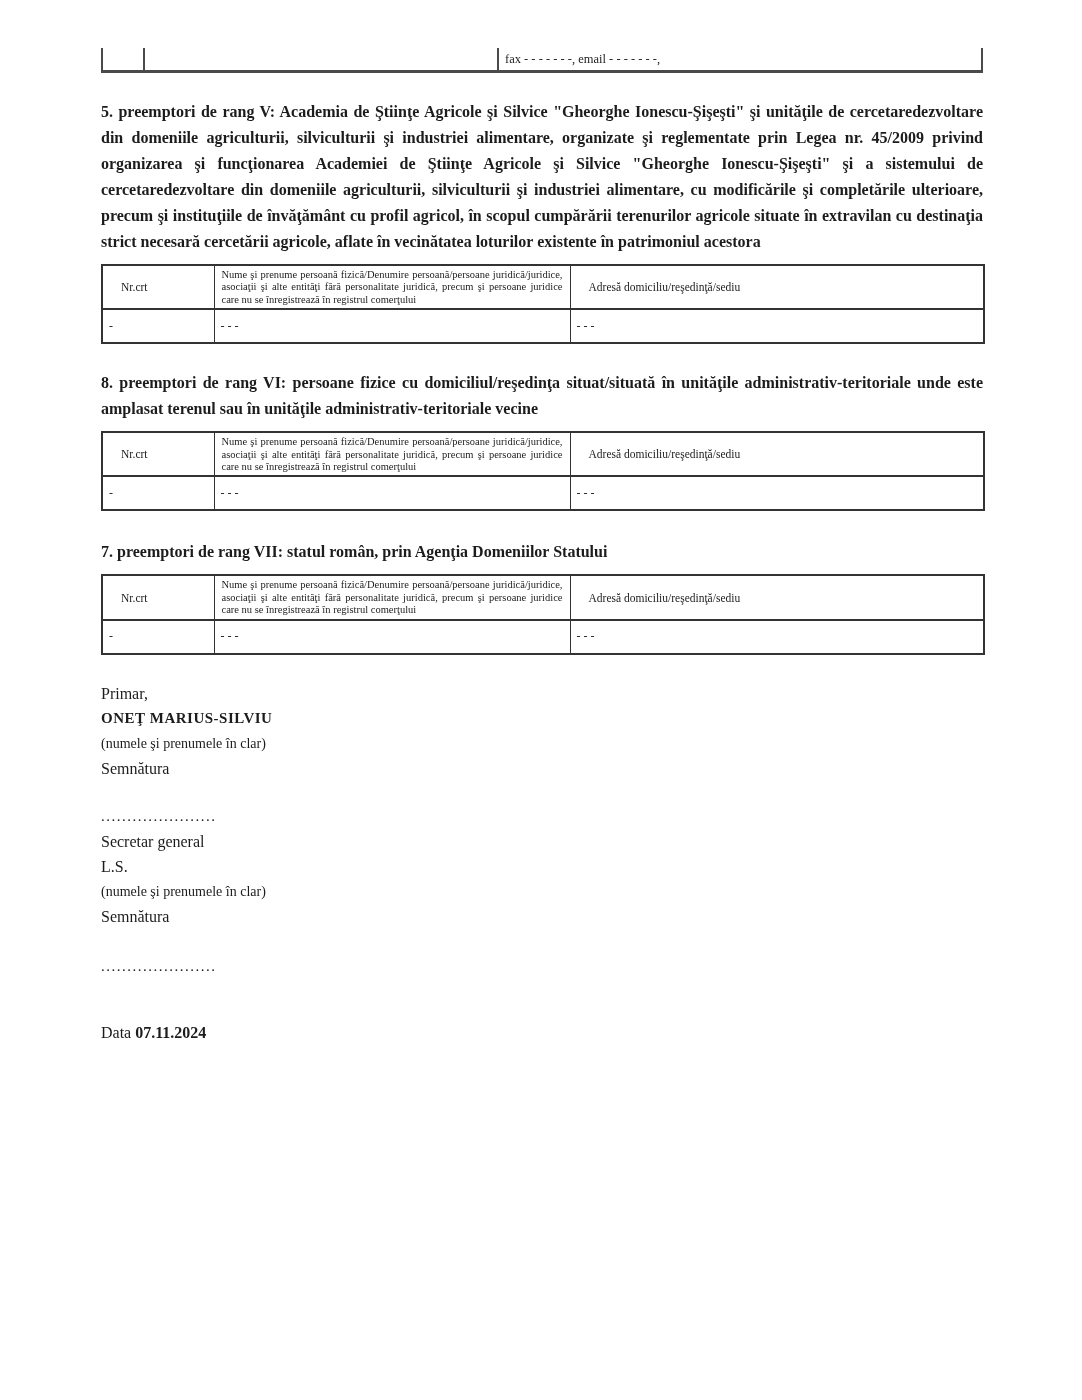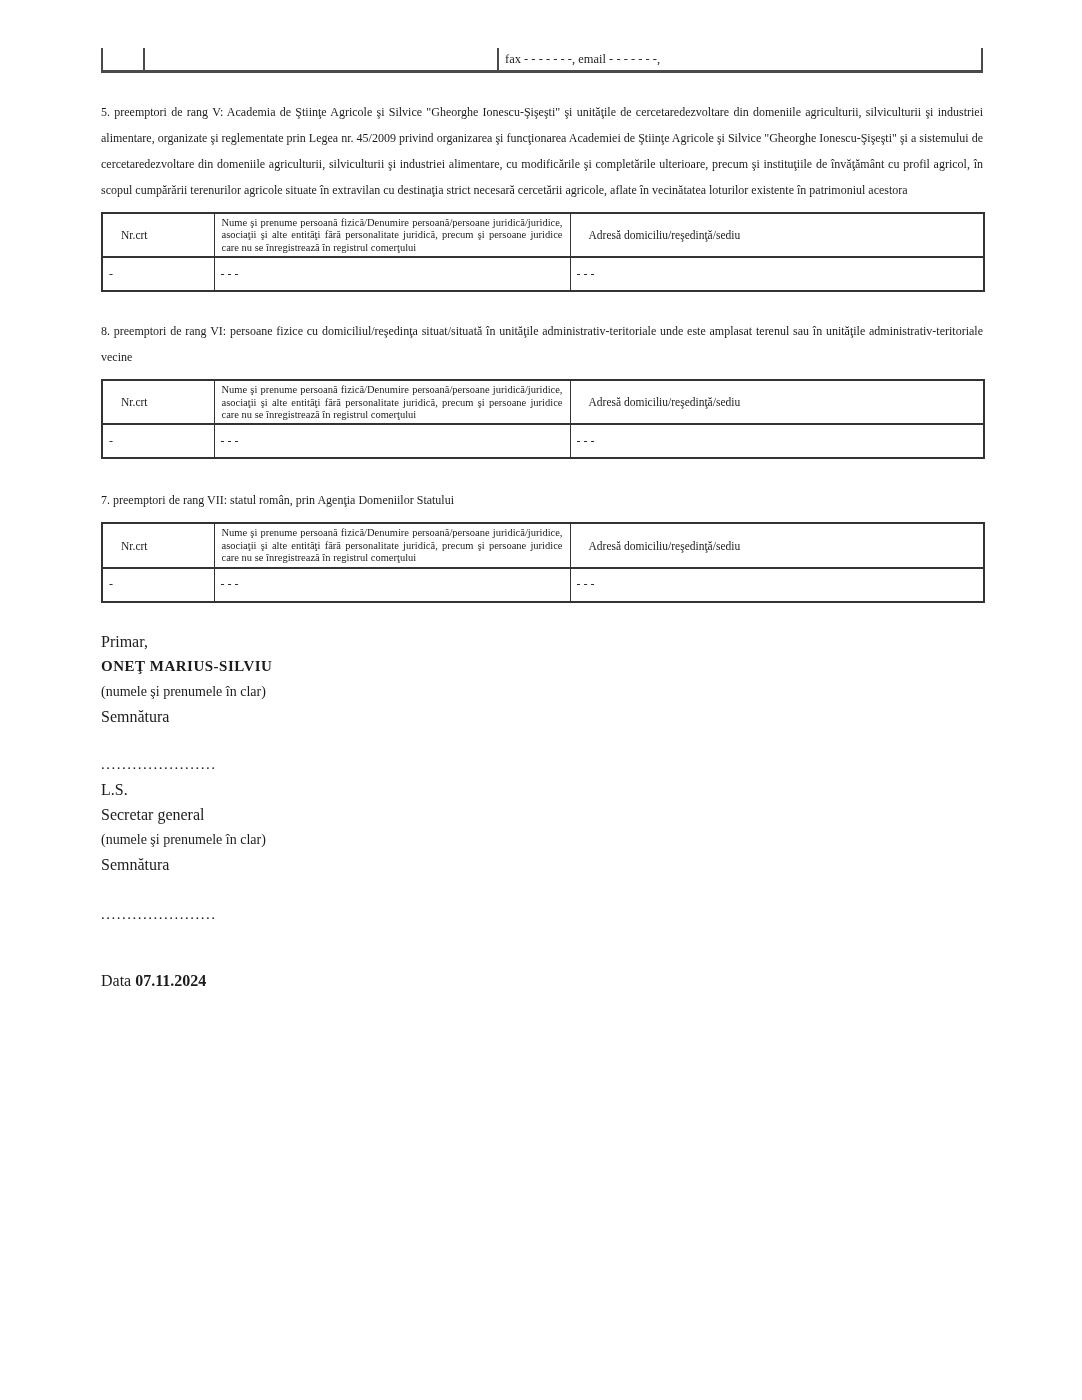--- a/index.html
+++ b/index.html
@@ -19,24 +19,25 @@
     display:flex;
     height:25px;
     border-bottom:3px solid #4a4a4a;
   }
   .toprow .cell { border-left:2px solid #4a4a4a; height:25px; }
   .toprow .c1 { width:42px; }
   .toprow .c2 { width:354px; }
   .toprow .c3 { flex:1; border-right:2px solid #4a4a4a; font-size:12.5px; padding:4px 4px 0 6px; }
 
   p.bodytext {
-    font-size:12px;
+    font-size:16px;
     line-height:26px;
     text-align:justify;
     margin-top:26px;
+    font-weight:bold;
   }
   p.mt7 { margin-top:28px; }
 
   table.pre {
     width:882px;
     border-collapse:collapse;
     table-layout:fixed;
     margin-top:9px;
     border:2px solid #333333;
   }
@@ -151,22 +152,22 @@
 
   <div class="sigblock">
     <div class="sigline">Primar,</div>
     <div class="sigline signame">ONEŢ MARIUS-SILVIU</div>
     <div class="sigline signote">(numele şi prenumele în clar)</div>
     <div class="sigline">Semnătura</div>
     <div class="sigline dotline dots">......................</div>
   </div>
 
   <div class="sigblock" style="margin-top:0;">
+    <div class="sigline">Secretar general</div>
     <div class="sigline">L.S.</div>
-    <div class="sigline">Secretar general</div>
     <div class="sigline signote">(numele şi prenumele în clar)</div>
     <div class="sigline">Semnătura</div>
     <div class="sigline dotline2 dots">......................</div>
   </div>
 
   <div class="datefooter">
     <span>Data</span>
     <span class="dateval">07.11.2024</span>
   </div>
 

